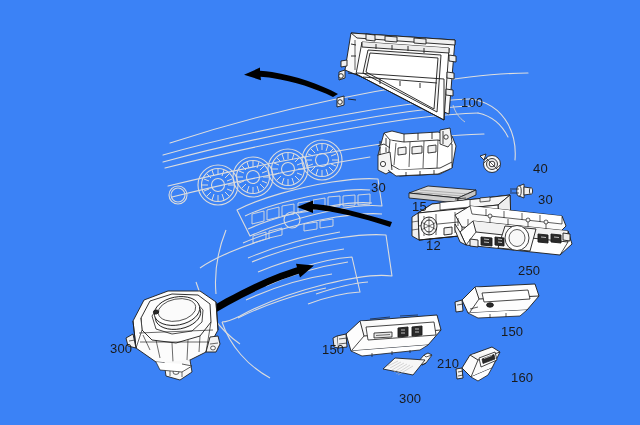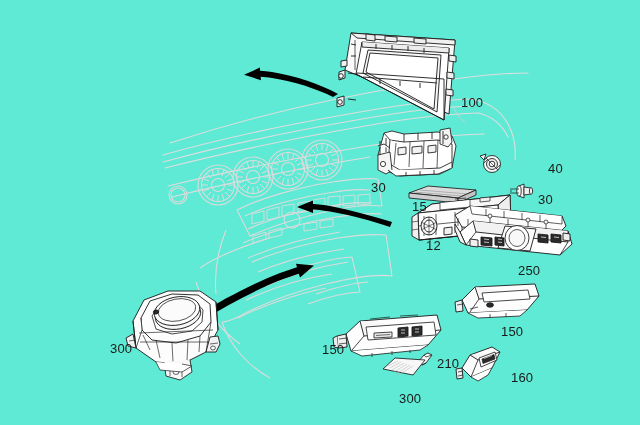--- a/index.html
+++ b/index.html
@@ -4,21 +4,21 @@
 <style>
   html, body {
     margin: 0;
     padding: 0;
     background: #ffffff;
   }
   #page {
     position: relative;
     width: 640px;
     height: 425px;
-    background: #5eead4;
+    background: #3b82f6;
     font-family: "Liberation Sans", sans-serif;
     overflow: hidden;
   }
   #diagram-svg {
     position: absolute;
     left: 0;
     top: 0;
     width: 640px;
     height: 425px;
   }
@@ -497,21 +497,21 @@
       <path d="M136,348 L128,346 L126,338 L133,334 Z" fill="#f2f2f2"></path>
       <path d="M129,341 L135,340" stroke-width="0.65"></path>
 
       <path d="M156,362 L160,370 L182,372 L192,366 L182,364" stroke-width="0.7"></path>
     </g>
 
   </svg>
 
   <div class="callout" style="left:461px; top:95px;">100</div>
   <div class="callout" style="left:371px; top:180px;text-align:center;">30</div>
-  <div class="callout" style="left:548px; top:161px;">40</div>
+  <div class="callout" style="left:533px; top:161px;">40</div>
   <div class="callout" style="left:412px; top:199px;">15</div>
   <div class="callout" style="left:538px; top:192px;">30</div>
   <div class="callout" style="left:426px; top:238px;">12</div>
   <div class="callout" style="left:518px; top:263px;">250</div>
   <div class="callout" style="left:501px; top:324px;">150</div>
   <div class="callout" style="left:322px; top:342px;">150</div>
   <div class="callout" style="left:110px; top:341px;">300</div>
   <div class="callout" style="left:437px; top:356px;">210</div>
   <div class="callout" style="left:399px; top:391px;">300</div>
   <div class="callout" style="left:511px; top:370px;">160</div>

